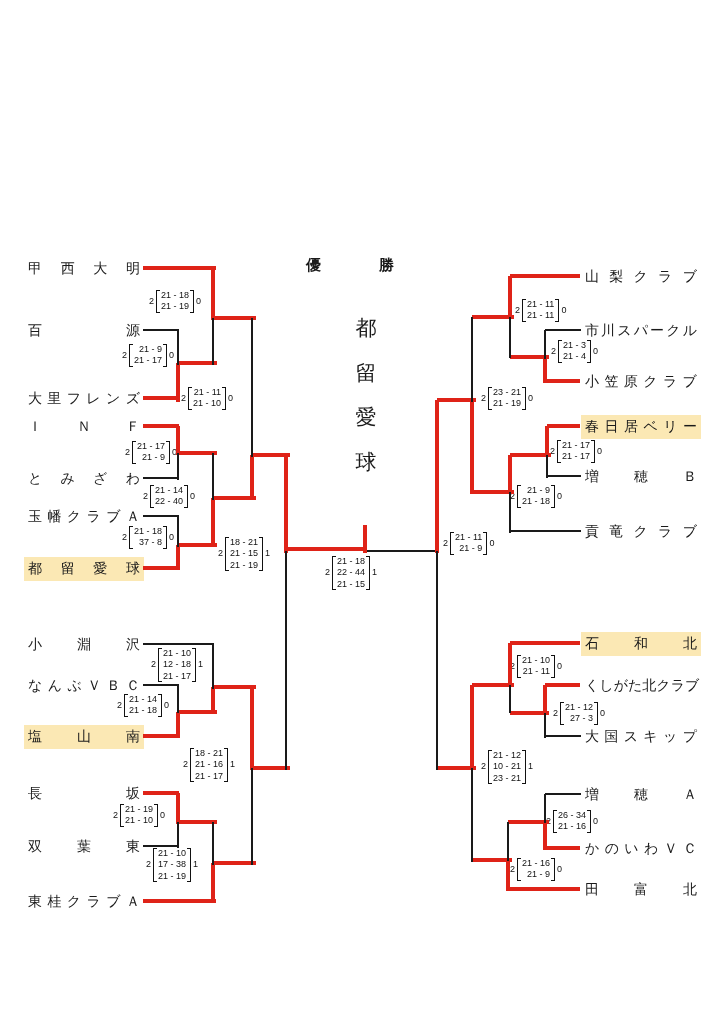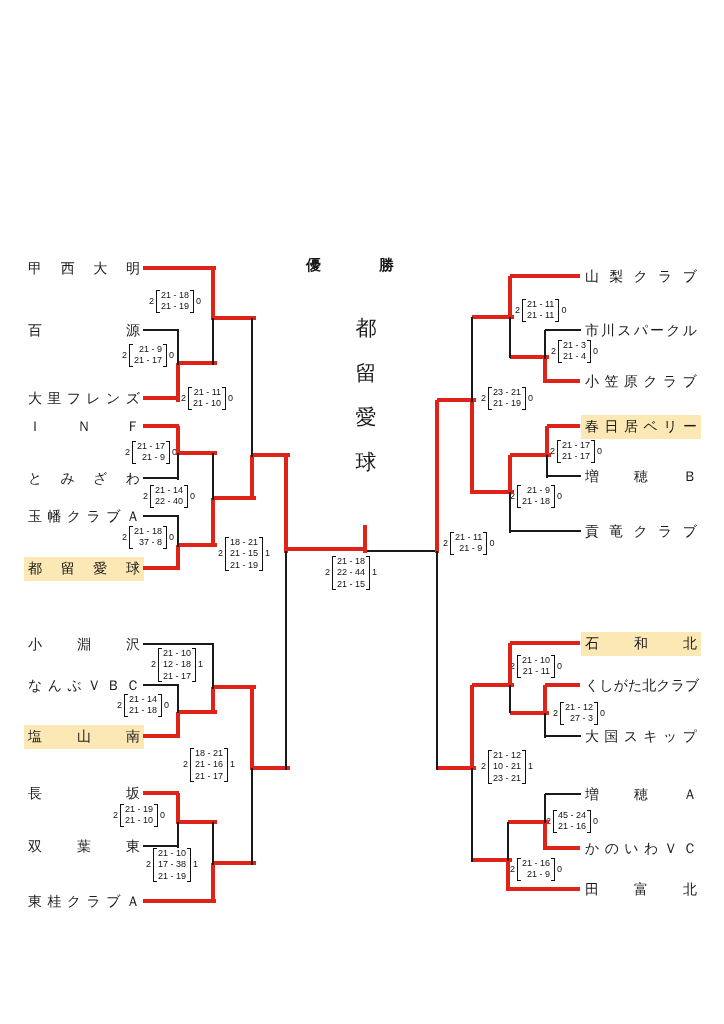--- a/index.html
+++ b/index.html
@@ -433,21 +433,21 @@
         <span class="set">10 - 21</span>
         <span class="set">23 - 21</span>
       </span>
       <span class="rb"></span>
       <span class="w">1</span>
     </div>
   <div class="score" style="left:544px;top:810px">
       <span class="w">2</span>
       <span class="lb"></span>
       <span class="sets">
-        <span class="set">45 - 24</span>
+        <span class="set">26 - 34</span>
         <span class="set">21 - 16</span>
       </span>
       <span class="rb"></span>
       <span class="w">0</span>
     </div>
   <div class="score" style="left:508px;top:858px">
       <span class="w">2</span>
       <span class="lb"></span>
       <span class="sets">
         <span class="set">21 - 16</span>

